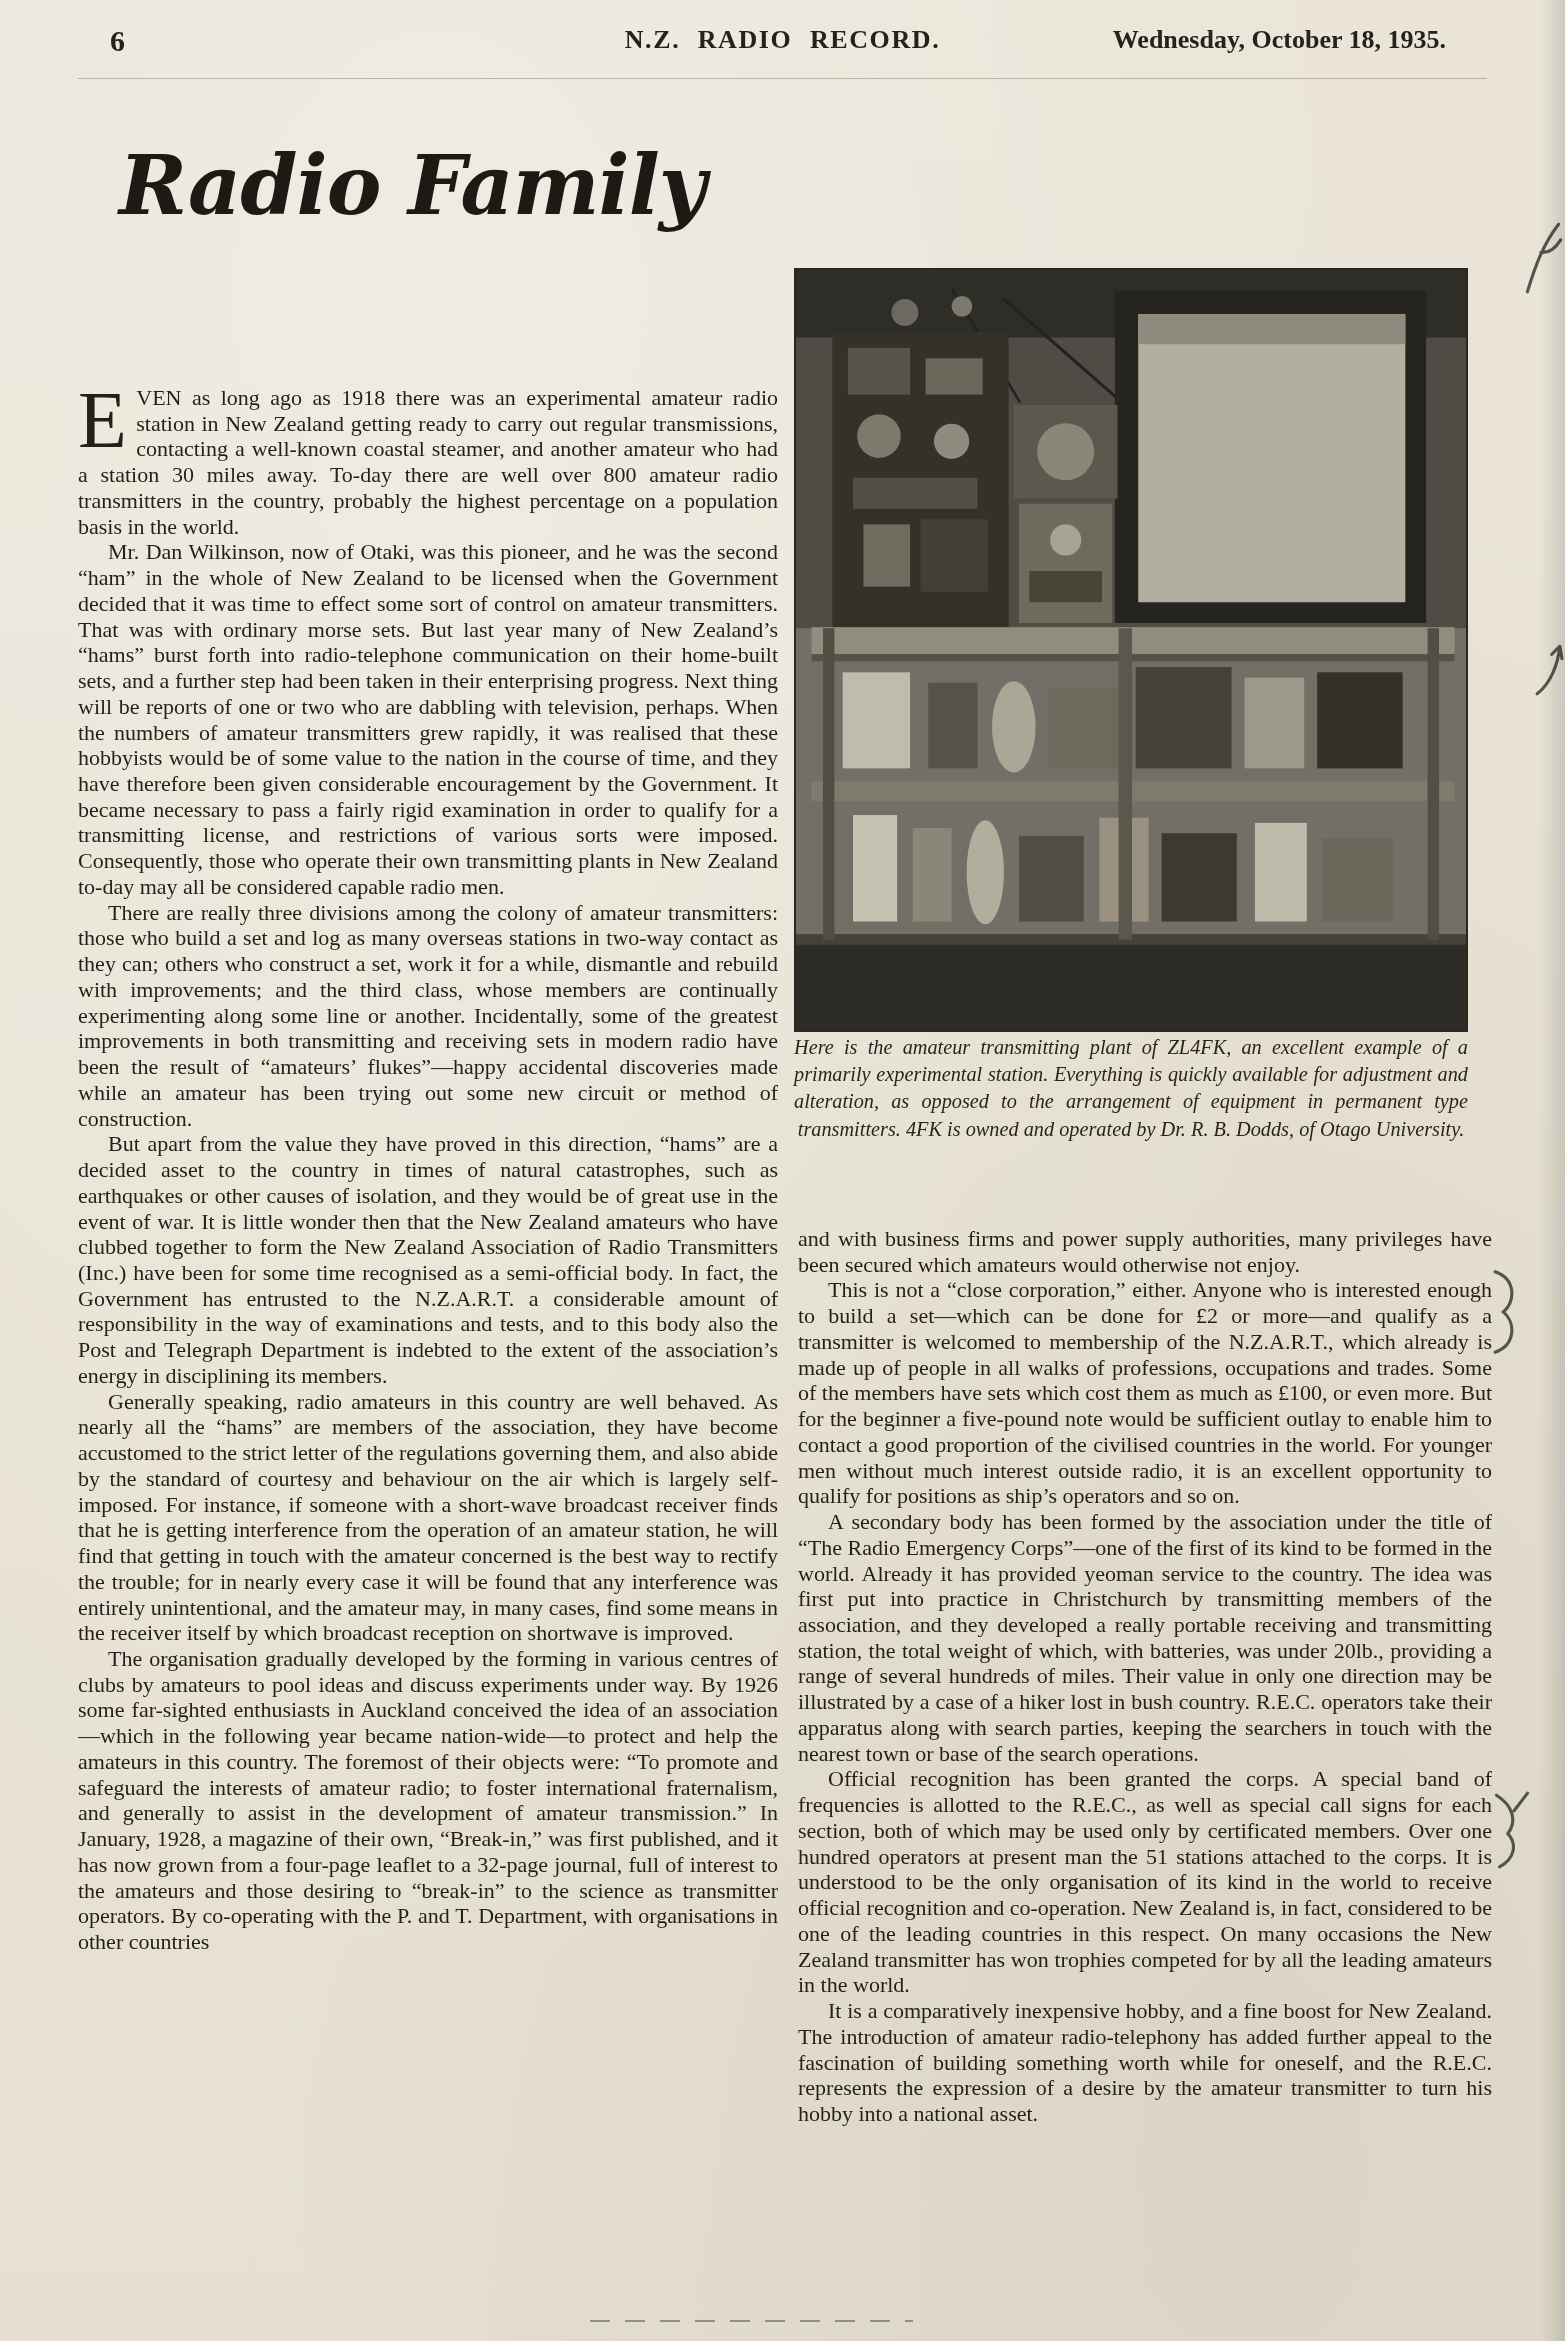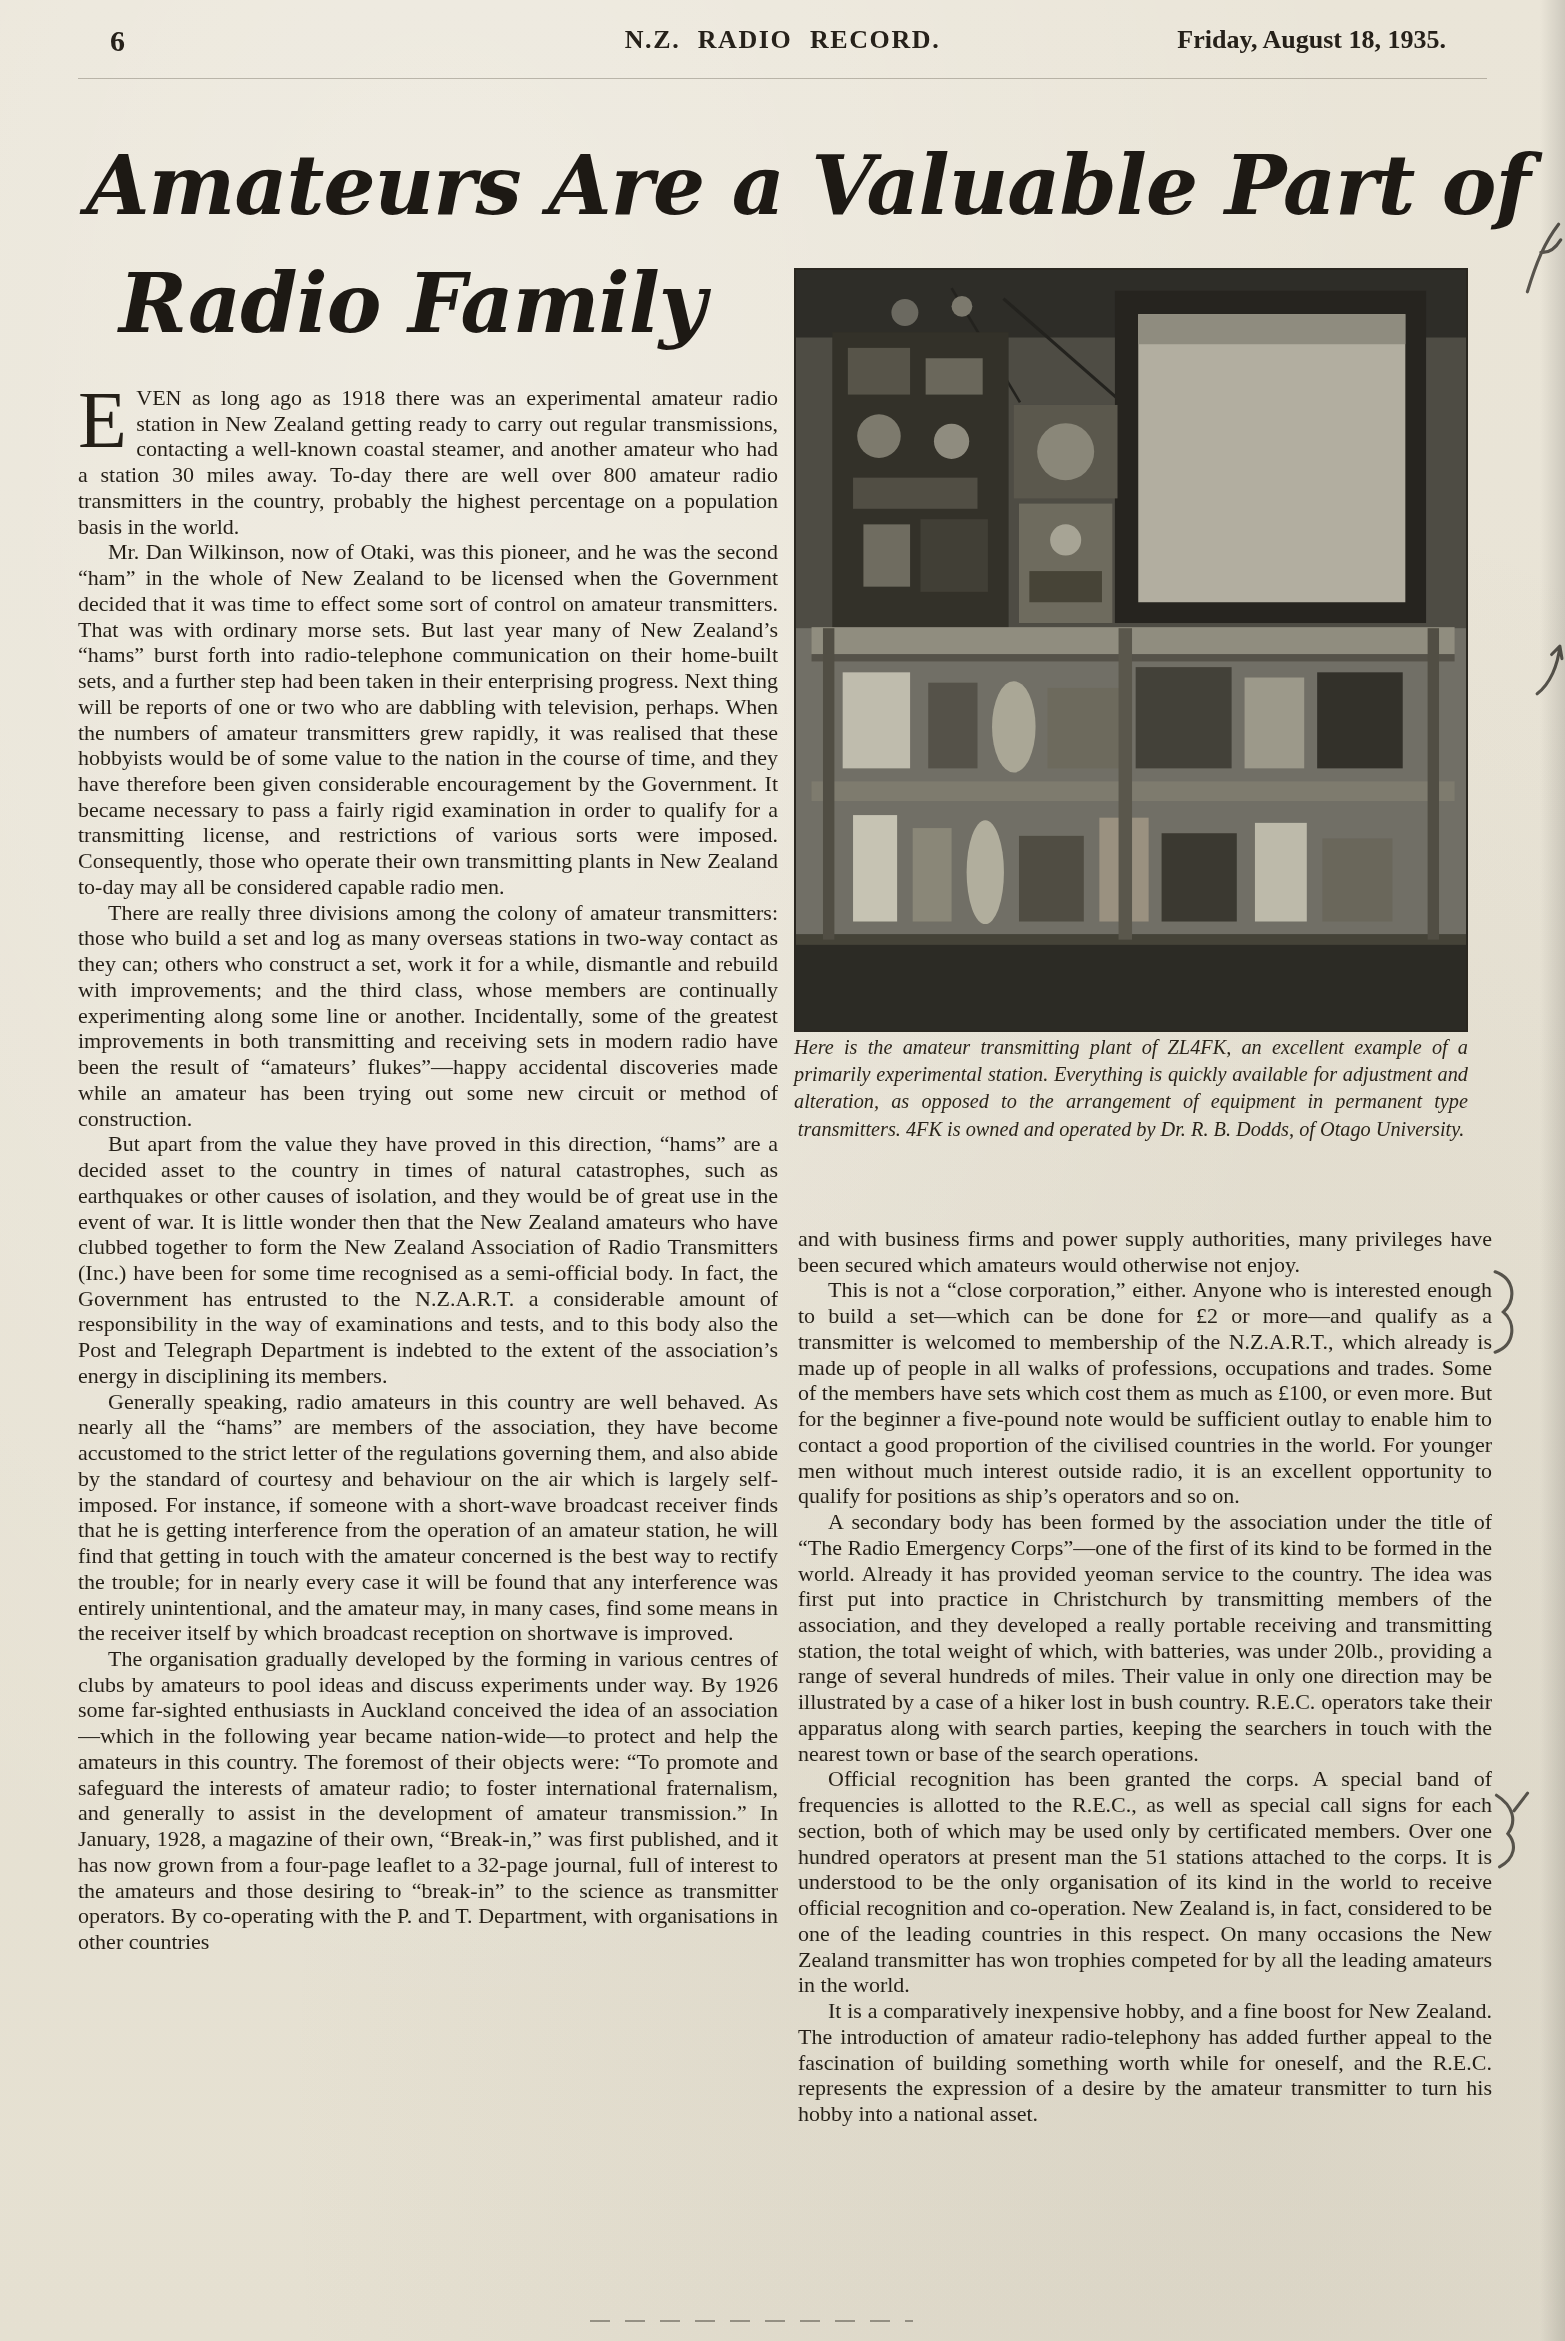--- a/index.html
+++ b/index.html
@@ -81,26 +81,25 @@
   }
 </style>
 </head>
 <body>
 
 <div class="page">
 
   <div class="masthead-row">
     <span class="page-num">6</span>
     <span class="paper-title">N.Z. RADIO RECORD.</span>
-    <span class="issue-date">Friday, August 18, 1935.</span>
+    <span class="issue-date">Wednesday, October 18, 1935.</span>
   </div>
   <div class="header-rule"></div>
 
   <h1 class="headline">
-    <span class="hl-line">Amateurs Are a Valuable Part of</span>
     <span class="hl-line hl-line2">Radio Family</span>
   </h1>
 
   <figure class="photo-figure">
     <div class="photo">
       <svg viewBox="0 0 1292 1464" preserveAspectRatio="none" aria-hidden="true">
         <rect width="1292" height="1464" fill="#716f66"></rect>
         <rect x="0" y="0" width="1292" height="690" fill="#4e4c44"></rect>
         <rect x="0" y="0" width="1292" height="130" fill="#2e2d28"></rect>
         <line x1="400" y1="55" x2="640" y2="265" stroke="#23221e" stroke-width="6"></line>

